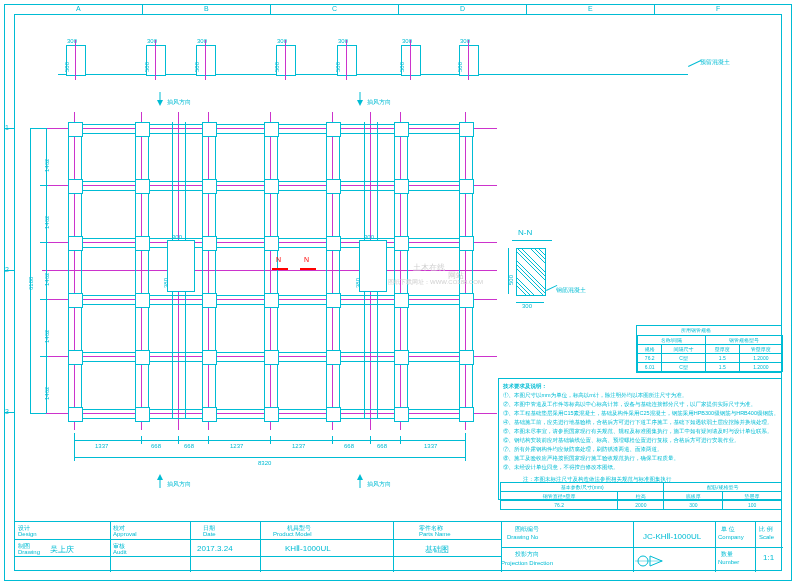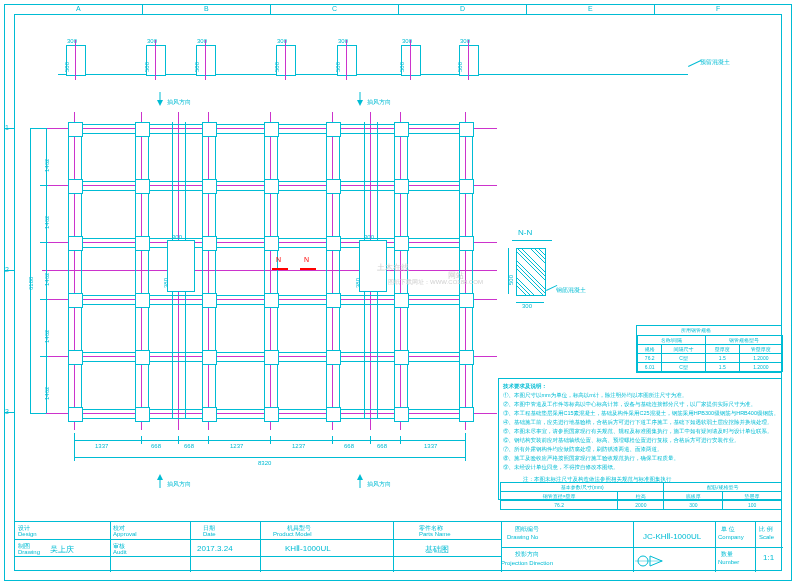--- a/index.html
+++ b/index.html
@@ -215,21 +215,21 @@
 
     <div class="col" style="left:359px;top:240px;width:26px;height:50px;"></div>
     <div class="dimtxt" style="left:364px;top:234px;">300</div>
     <div class="dimtxt vert" style="left:355px;top:288px;">380</div>
 
     <div class="redmark" style="left:272px;top:268px;width:16px;"></div>
     <div class="redmark" style="left:300px;top:268px;width:16px;"></div>
     <div class="redtxt" style="left:276px;top:256px;">N</div>
     <div class="redtxt" style="left:304px;top:256px;">N</div>
 
-    <div class="wm" style="left:377px;top:262px;font-family:Liberation Mono, monospace;">土木在线</div>
+    <div class="wm" style="left:413px;top:262px;font-family:Liberation Mono, monospace;">土木在线</div>
     <div class="wm" style="left:448px;top:270px;">网站</div>
     <div class="wm" style="left:388px;top:278px;font-size:6px;">图纸下载网址：WWW.CO188.COM</div>
 
     <div>
       <svg width="10" height="14" style="position:absolute;left:155px;top:92px;">
         <line x1="5" y1="0" x2="5" y2="12" stroke="#00bcd4" stroke-width="1"></line>
         <polygon points="5,14 2,8 8,8" fill="#00bcd4"></polygon>
       </svg>
       <div class="arrowtxt" style="left:167px;top:98px;">抽风方向</div>
     </div>

